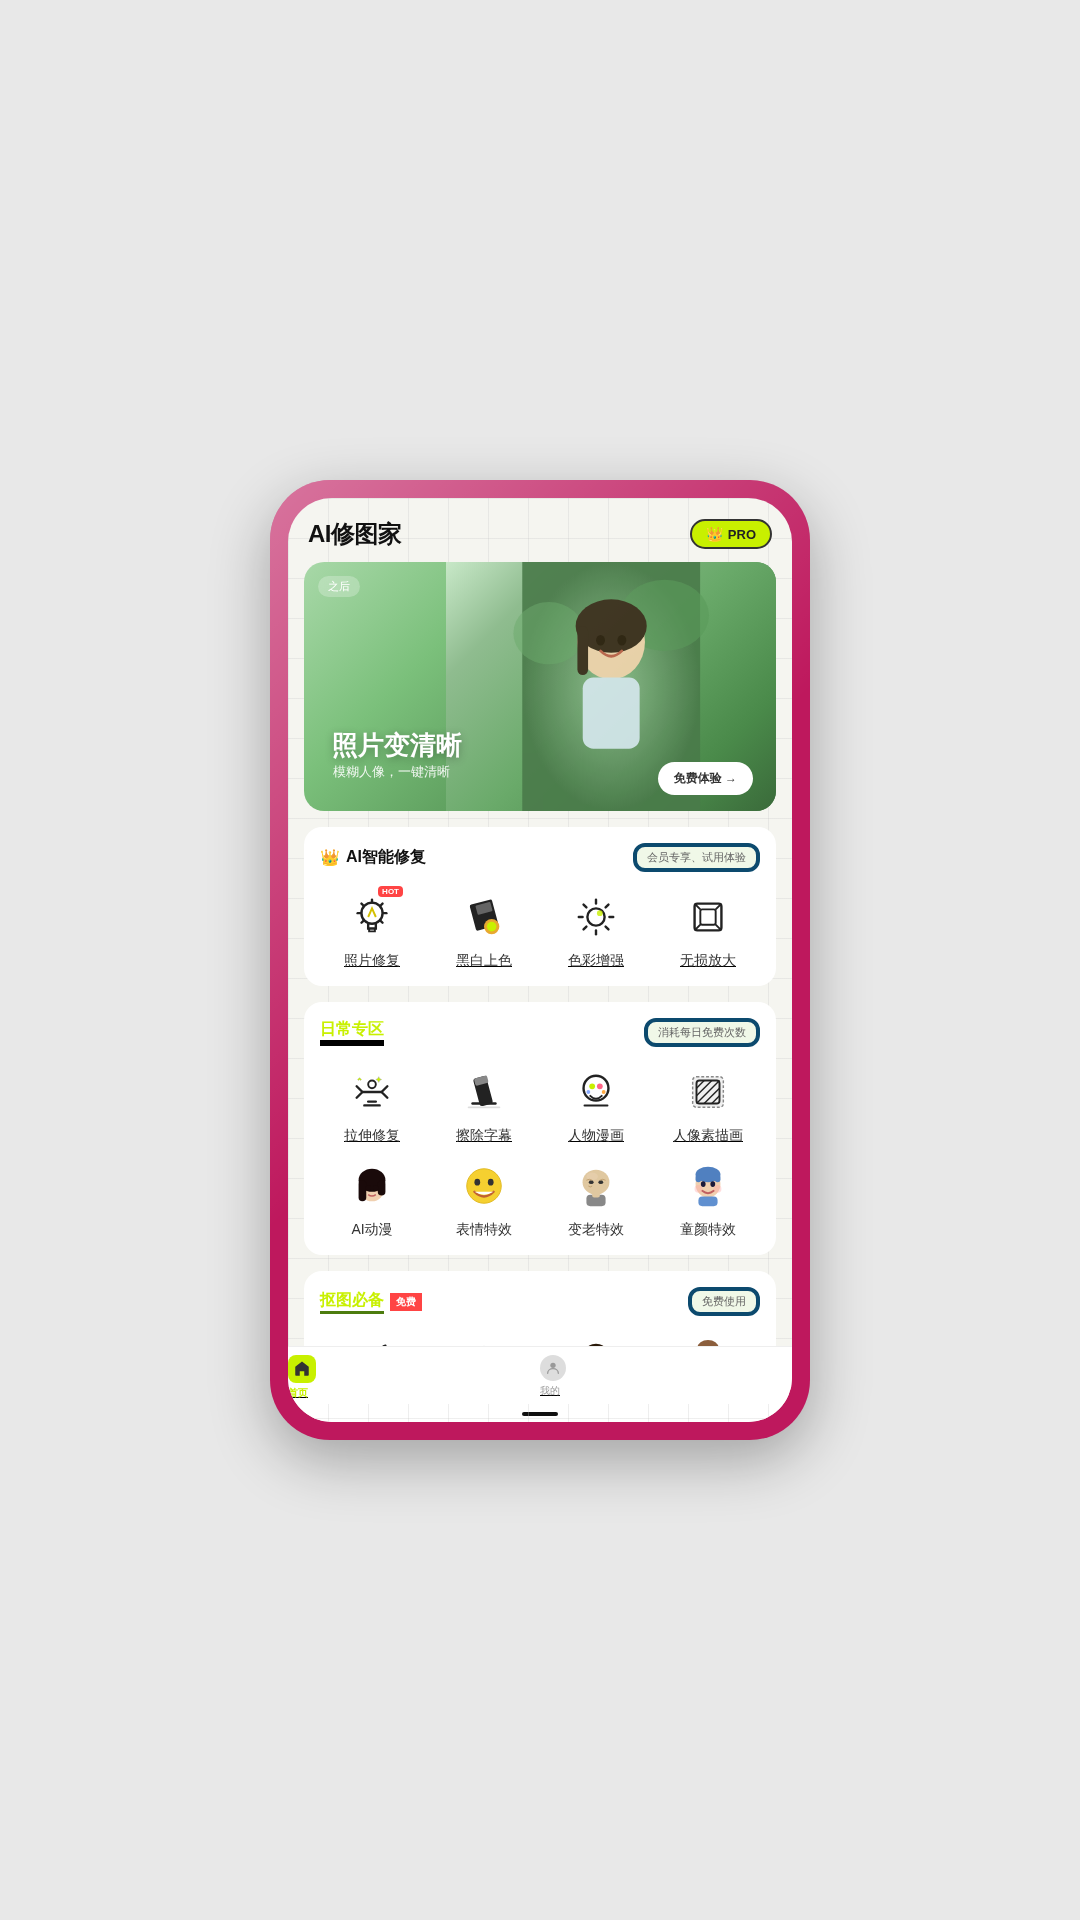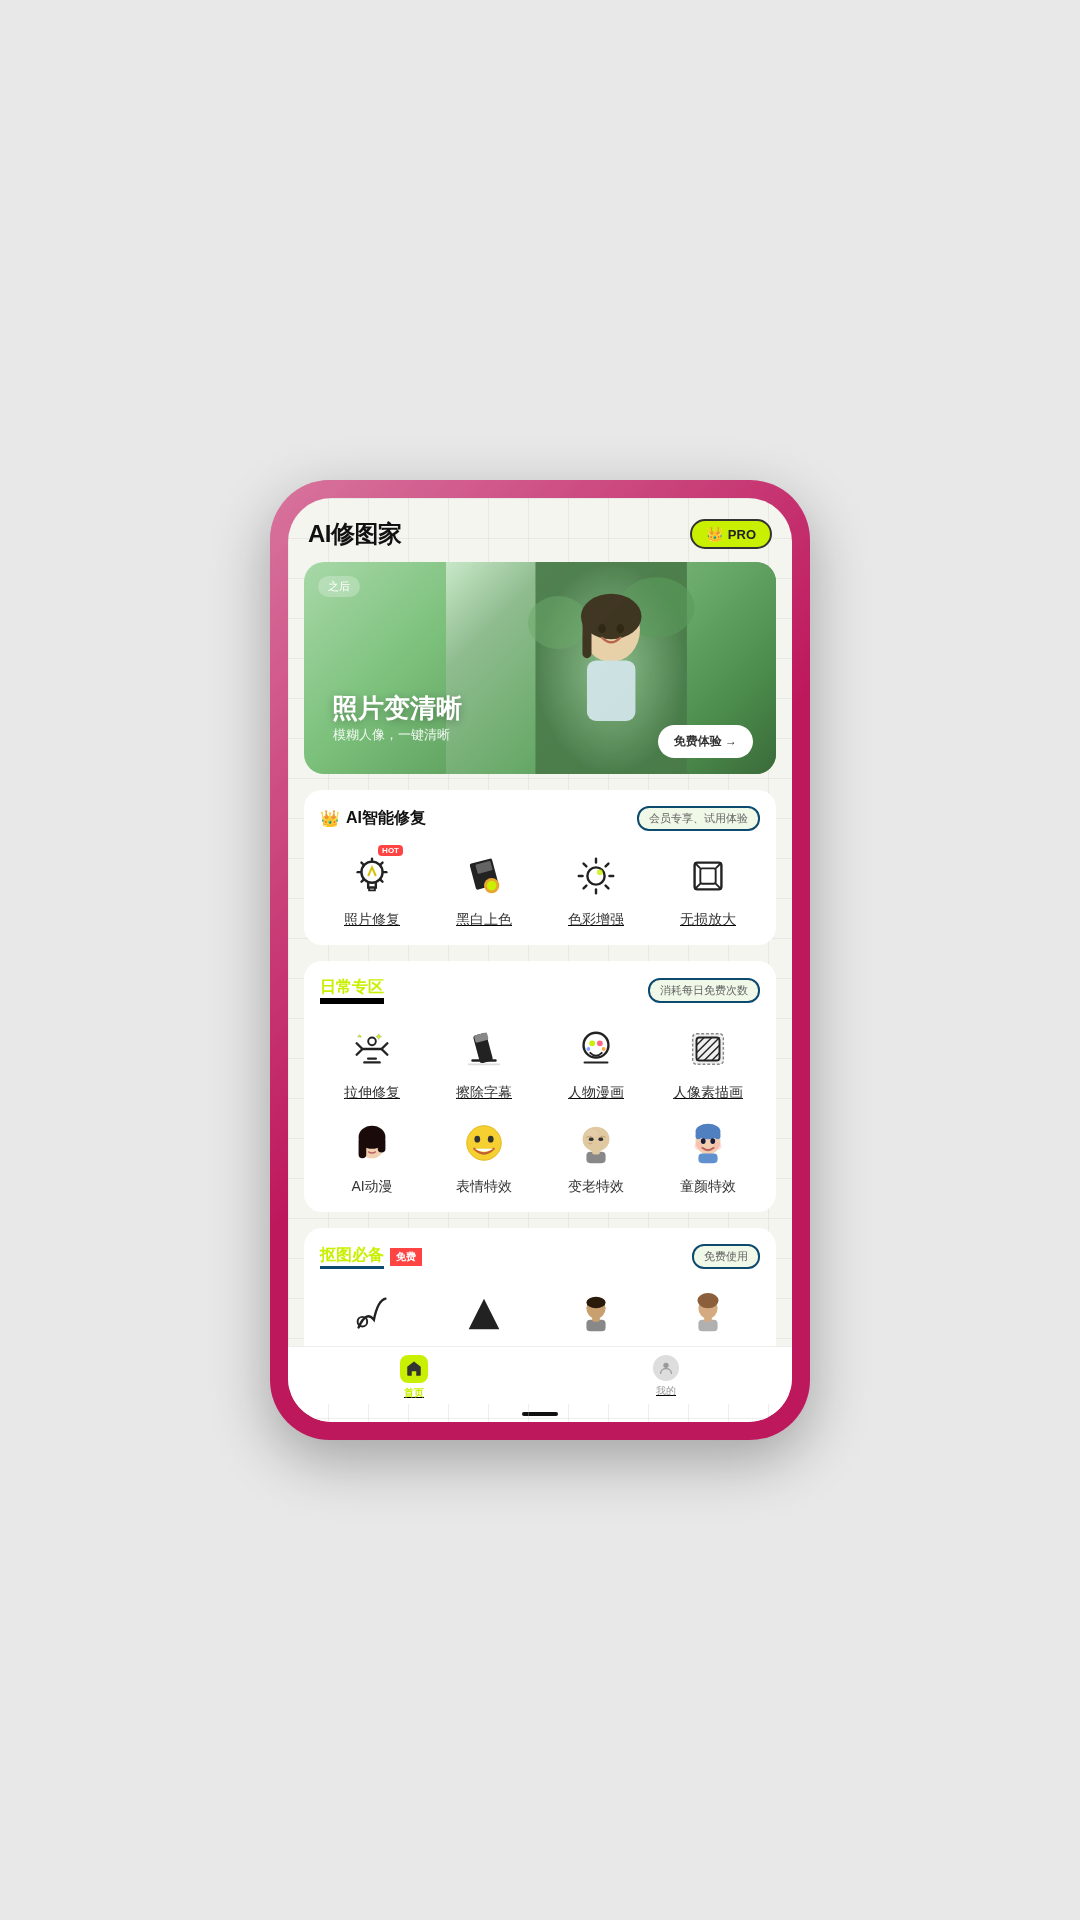--- a/index.html
+++ b/index.html
@@ -87,21 +87,21 @@
       border: 2px solid #333;
     }
     .crown-icon { font-size: 14px; }
 
     
     .hero-banner {
       margin: 0 16px 16px;
       border-radius: 20px;
       overflow: hidden;
       position: relative;
-      height: 212px;
+      height: 249px;
       background: linear-gradient(135deg, #a8d8a8 0%, #7bc07b 30%, #5a9a5a 60%, #4a7a4a 100%);
     }
     .hero-person {
       position: absolute;
       right: 0; top: 0; bottom: 0;
       width: 70%;
       background: linear-gradient(135deg, #c8e8c8 0%, #8fbc8f 20%, #6aaa6a 50%, #4a8a4a 80%, #3a6a3a 100%);
       display: flex;
       align-items: center;
       justify-content: center;
@@ -166,21 +166,21 @@
     .section-title {
       font-size: 16px;
       font-weight: 800;
       color: #111;
       display: flex;
       align-items: center;
       gap: 6px;
     }
     .section-badge {
       background: #f0f8e8;
-      border: 2px solid #0c4a6e;
+      border: 4px solid #0c4a6e;
       border-radius: 12px;
       padding: 3px 10px;
       font-size: 11px;
       color: #666;
     }
     .section-badge-free {
       background: #ff4444;
       border-radius: 0;
       padding: 2px 6px;
       font-size: 10px;
@@ -190,21 +190,21 @@
     .daily-title {
       color: #c8f000;
       font-size: 16px;
       font-weight: 700;
       border-bottom: 6px solid #000000;
     }
     .cutout-title {
       color: #c8f000;
       font-size: 16px;
       font-weight: 900;
-      border-bottom: 3px solid #0c4a6e;
+      border-bottom: 3px solid #4d7c0f;
     }
 
     
     .icon-grid {
       display: grid;
       grid-template-columns: repeat(4, 1fr);
       gap: 8px;
       text-decoration: underline;
     }
     .icon-item {
@@ -255,21 +255,21 @@
       background: white;
       border-top: 1px solid #eee;
       padding: 8px 0 4px;
       position: relative;
       z-index: 10;
     }
     .nav-item {
       flex: 1;
       display: flex;
       flex-direction: column;
-      align-items: center;
+      align-items: flex-start;
       gap: 3px;
       cursor: pointer;
       text-decoration: underline;
     }
     .nav-label {
       font-size: 10px;
       color: #999;
     }
     .nav-label.active {
       color: #c8f000;

